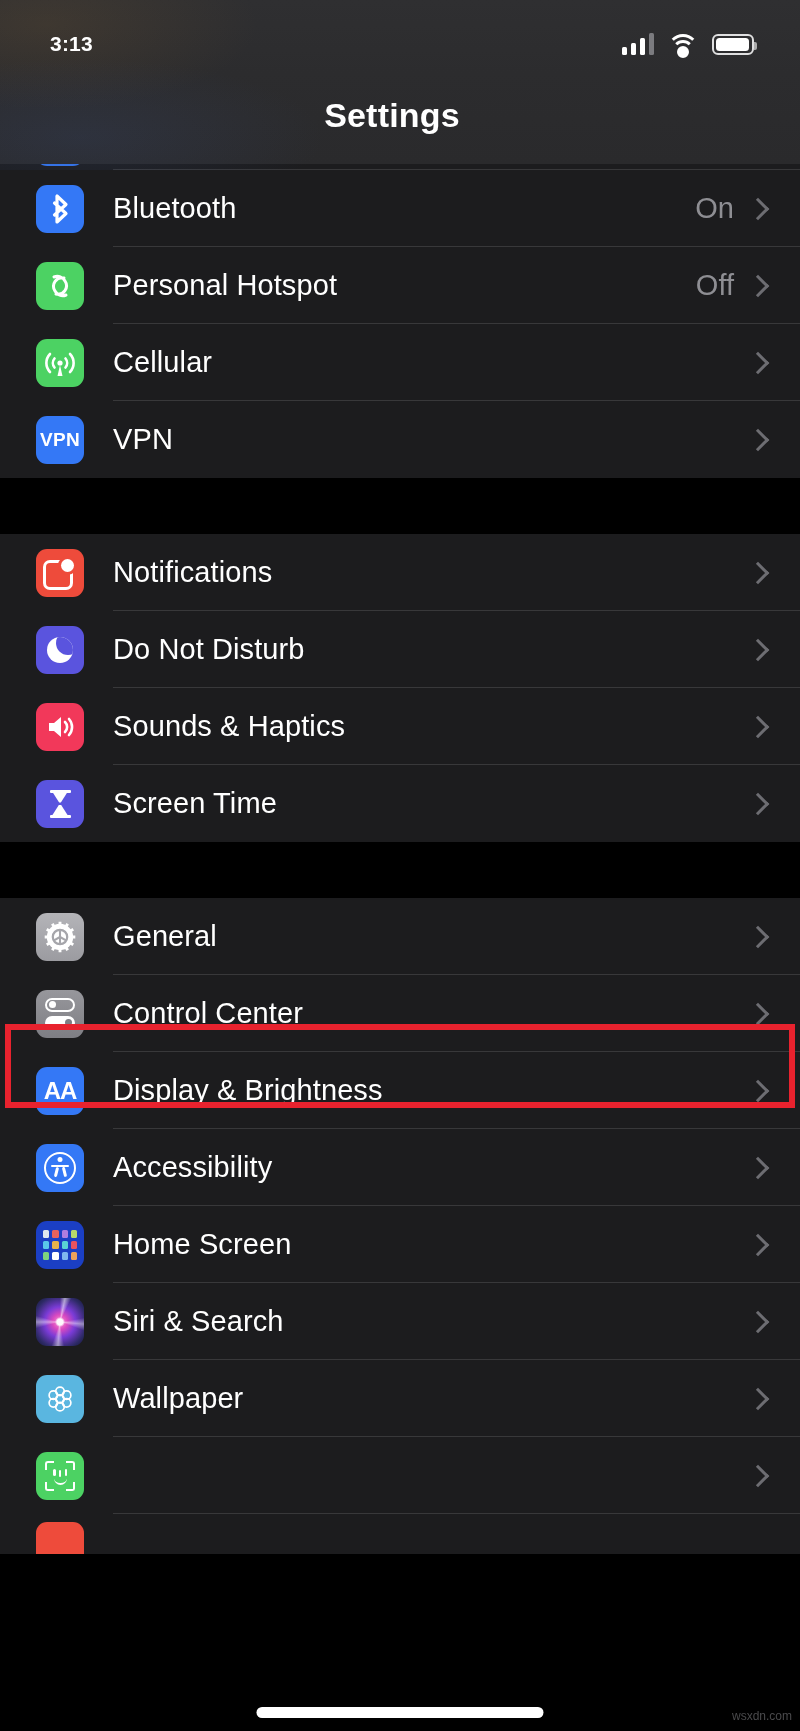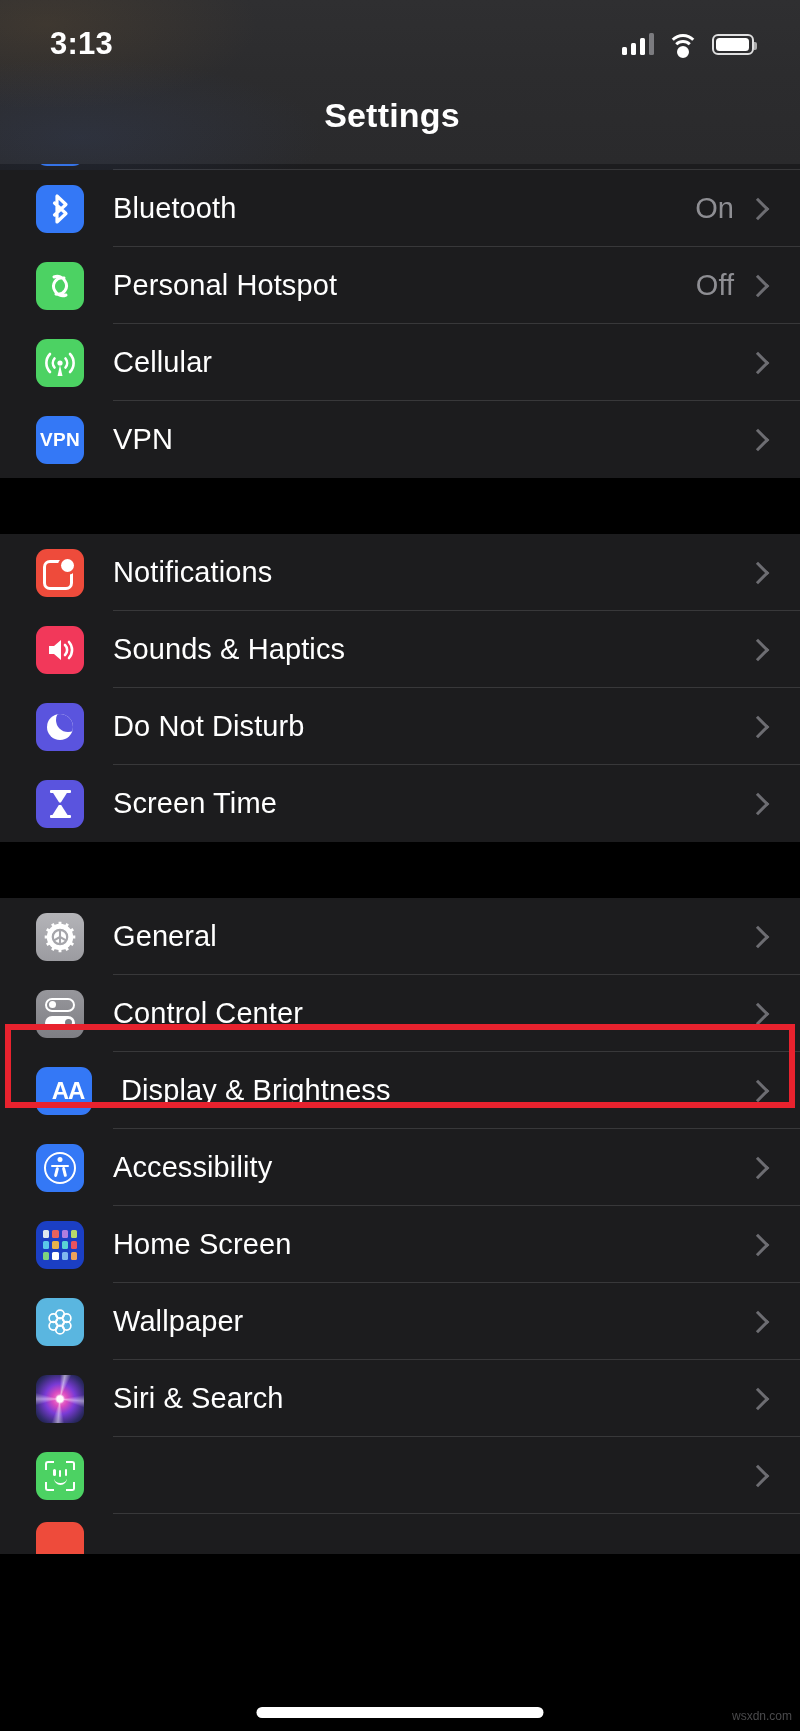--- a/index.html
+++ b/index.html
@@ -28,21 +28,21 @@
     position:absolute;top:60px;left:0;width:320px;height:110px;
     background:radial-gradient(ellipse at 25% 70%, rgba(60,80,130,.20), rgba(0,0,0,0) 72%);
     pointer-events:none;
   }
   .statusbar{
     position:absolute;top:0;left:0;width:800px;height:80px;
     display:flex;align-items:center;justify-content:space-between;
     padding:0 46px 0 50px;box-sizing:border-box;z-index:3;
   }
   .clock{
-    color:#fff;font-size:31px;font-weight:700;letter-spacing:.2px;
+    color:#fff;font-size:21px;font-weight:700;letter-spacing:.2px;
     padding-top:8px;
   }
   .status-right{display:flex;align-items:center;gap:15px;padding-top:8px;}
 
   .sig{display:flex;align-items:flex-end;gap:3.5px;height:22px;}
   .sig i{display:block;width:5.5px;background:#fff;border-radius:1.5px;}
   .sig i:nth-child(1){height:8px;}
   .sig i:nth-child(2){height:12px;}
   .sig i:nth-child(3){height:17px;}
   .sig i:nth-child(4){height:22px;background:#7b7b7f;}
@@ -107,21 +107,21 @@
   .ic-bt{background:#3478f6;}
   .ic-cell{background:#4cd263;}
   .ic-hotspot{background:#4cd263;}
   .ic-vpn{background:#3478f6;}
   .ic-notif{background:#ee4b3b;}
   .ic-sound{background:#f2385a;}
   .ic-dnd{background:#5a54de;}
   .ic-screentime{background:#5a54de;}
   .ic-general{background:linear-gradient(180deg,#b4b4b8,#9b9ba0);}
   .ic-cc{background:linear-gradient(180deg,#97979c,#7e7e84);}
-  .ic-display{background:#3478f6;padding-left:8px;}
+  .ic-display{background:#3478f6;}
   .ic-home{background:#1b3fc4;}
   .ic-access{background:#3478f6;}
   .ic-wall{background:#5ab6e0;}
   .ic-siri{background:radial-gradient(circle at 50% 50%, #ff9ad5 0%, #d94ac0 22%, #7a3bd6 45%, #2d2a66 78%, #161437 100%);}
   .ic-faceid{background:#4cd263;}
   .ic-sos{background:#ee4b3b;}
 
   .glyph{font-size:27px;color:#fff;line-height:1;font-weight:600;}
   .glyph-sm{font-size:19px;color:#fff;font-weight:700;letter-spacing:.3px;}
 
@@ -275,38 +275,38 @@
           <div class="notif-dot"></div>
         </div>
         <div class="label">Notifications</div>
         <div class="spacer"></div>
         <div class="value"></div>
         <div class="chev"></div>
         <div class="sep"></div>
       </div>
 
       <div class="row">
+        <div class="icon ic-dnd">
+          <div class="moon"></div>
+        </div>
+        <div class="label">Do Not Disturb</div>
+        <div class="spacer"></div>
+        <div class="value"></div>
+        <div class="chev"></div>
+        <div class="sep"></div>
+      </div>
+
+      <div class="row">
         <div class="icon ic-sound">
           <svg viewBox="0 0 48 48" width="48" height="48">
             <path d="M13 20 h5 l7 -6 v20 l-7 -6 h-5 z" fill="#fff"></path>
             <path d="M29 19 a7 7 0 0 1 0 10 M33 16 a12 12 0 0 1 0 16" fill="none" stroke="#fff" stroke-width="2.6" stroke-linecap="round"></path>
           </svg>
         </div>
         <div class="label">Sounds &amp; Haptics</div>
-        <div class="spacer"></div>
-        <div class="value"></div>
-        <div class="chev"></div>
-        <div class="sep"></div>
-      </div>
-
-      <div class="row">
-        <div class="icon ic-dnd">
-          <div class="moon"></div>
-        </div>
-        <div class="label">Do Not Disturb</div>
         <div class="spacer"></div>
         <div class="value"></div>
         <div class="chev"></div>
         <div class="sep"></div>
       </div>
 
       <div class="row">
         <div class="icon ic-screentime">
           <div class="hg">
             <i class="t"></i>
@@ -421,45 +421,45 @@
           </div>
         </div>
         <div class="label">Home Screen</div>
         <div class="spacer"></div>
         <div class="value"></div>
         <div class="chev"></div>
         <div class="sep"></div>
       </div>
 
       <div class="row">
+        <div class="icon ic-siri">
+          <div class="siri-burst"></div>
+        </div>
+        <div class="label">Siri &amp; Search</div>
+        <div class="spacer"></div>
+        <div class="value"></div>
+        <div class="chev"></div>
+        <div class="sep"></div>
+      </div>
+
+      <div class="row">
         <div class="icon ic-wall">
           <svg viewBox="0 0 40 40" width="34" height="34">
             <g fill="none" stroke="#fff" stroke-width="2">
               <circle cx="20" cy="20" r="5"></circle>
               <circle cx="20" cy="11" r="5"></circle>
               <circle cx="20" cy="29" r="5"></circle>
               <circle cx="12.2" cy="15.5" r="5"></circle>
               <circle cx="27.8" cy="15.5" r="5"></circle>
               <circle cx="12.2" cy="24.5" r="5"></circle>
               <circle cx="27.8" cy="24.5" r="5"></circle>
             </g>
           </svg>
         </div>
         <div class="label">Wallpaper</div>
-        <div class="spacer"></div>
-        <div class="value"></div>
-        <div class="chev"></div>
-        <div class="sep"></div>
-      </div>
-
-      <div class="row">
-        <div class="icon ic-siri">
-          <div class="siri-burst"></div>
-        </div>
-        <div class="label">Siri &amp; Search</div>
         <div class="spacer"></div>
         <div class="value"></div>
         <div class="chev"></div>
         <div class="sep"></div>
       </div>
 
       <div class="row">
         <div class="icon ic-faceid">
           <div class="fid">
             <div class="c tl"></div>

